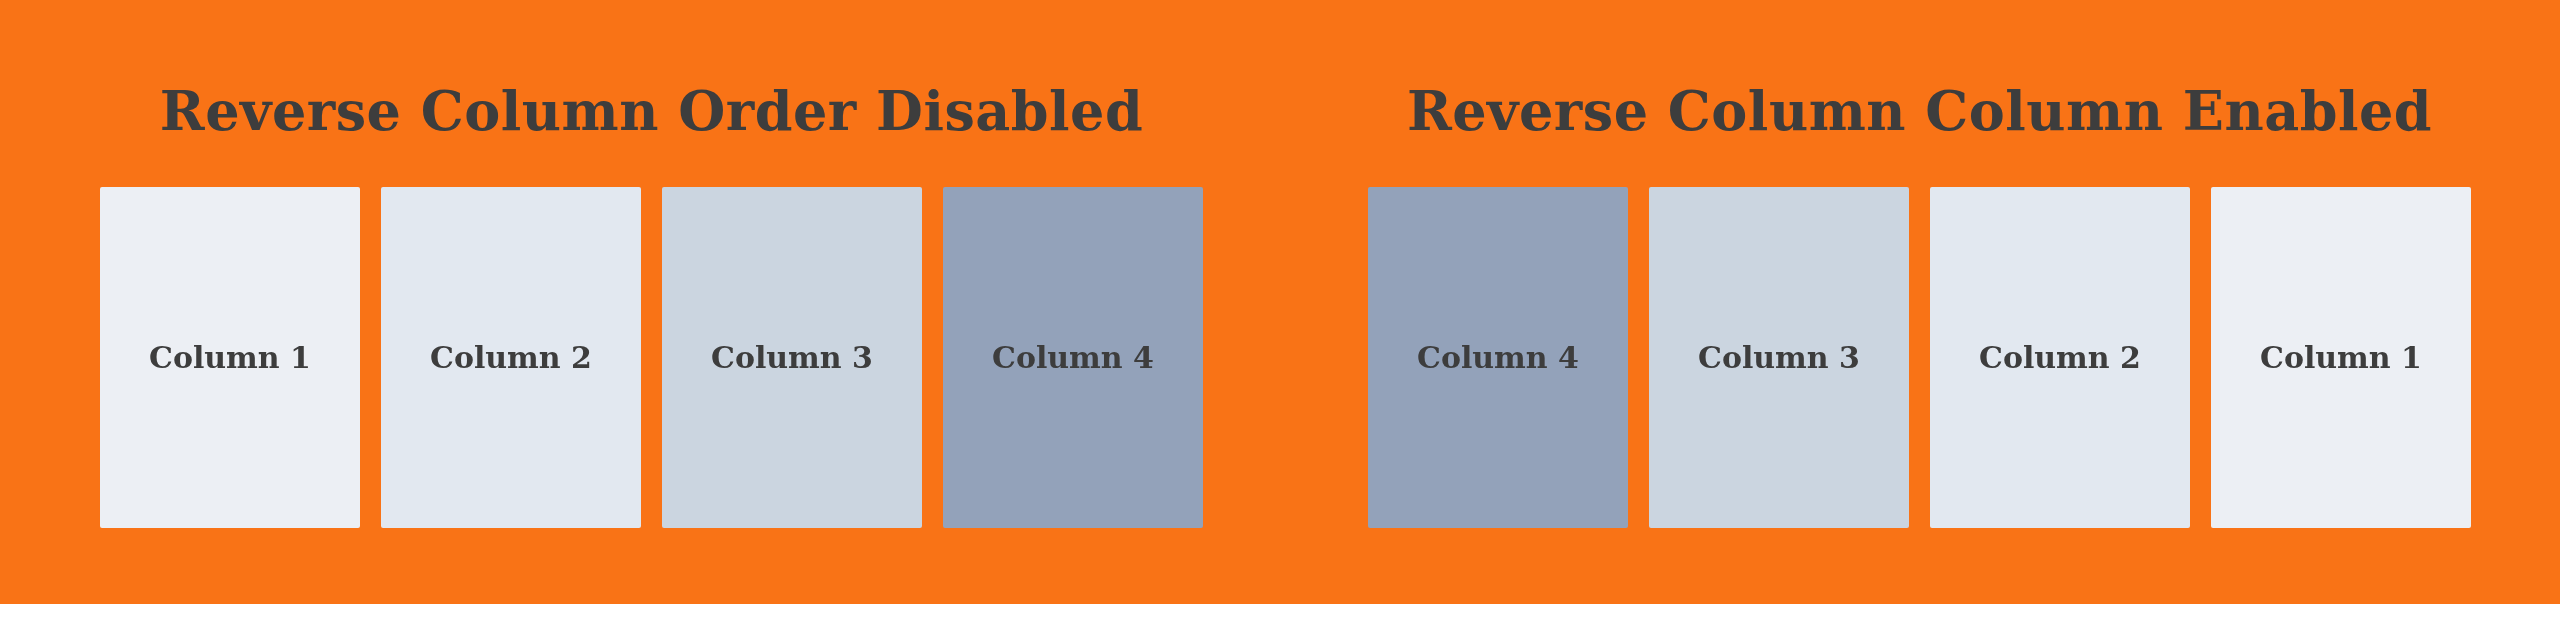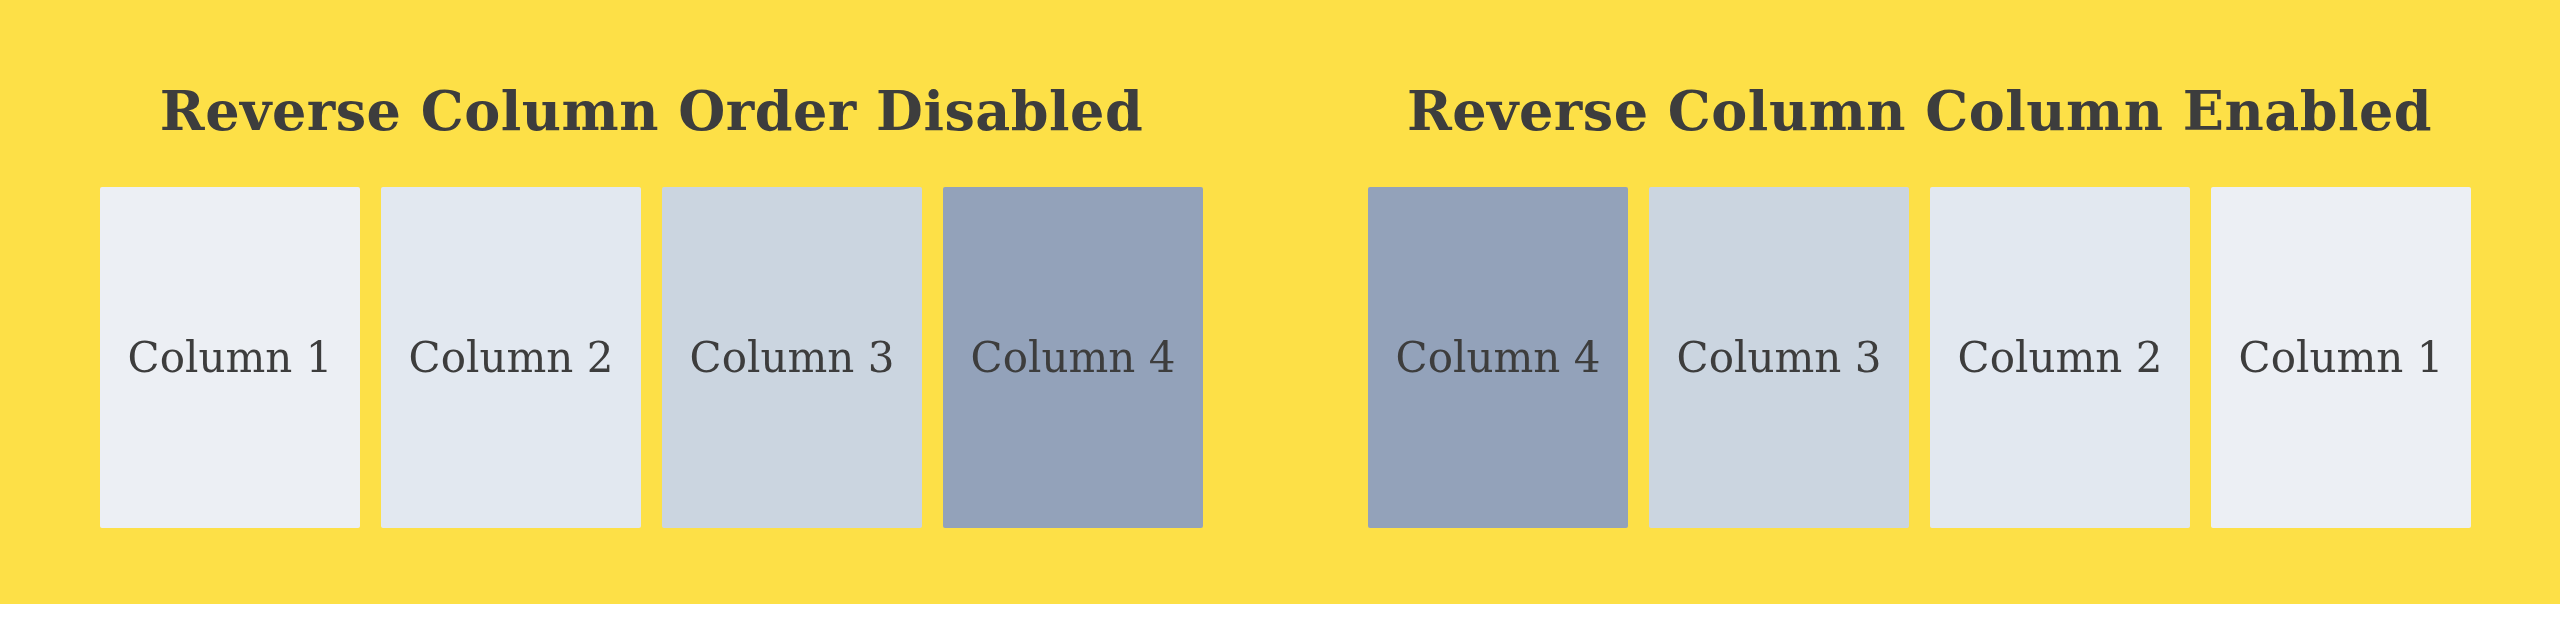--- a/index.html
+++ b/index.html
@@ -10,21 +10,21 @@
     width: 2560px;
     height: 629px;
     background: #ffffff;
     font-family: "DejaVu Serif", "Liberation Serif", serif;
     overflow: hidden;
   }
   .canvas {
     position: relative;
     width: 2560px;
     height: 604px;
-    background: #fde047;
+    background: #f97316;
   }
   .group {
     position: absolute;
     top: 0;
     height: 629px;
   }
   .group-left  { left: 100px;  width: 1103px; }
   .group-right { left: 1368px; width: 1103px; }
   .group-title {
     margin: 0;
@@ -50,22 +50,22 @@
   }
   .column {
     flex: 1 1 0;
     height: 100%;
     display: flex;
     align-items: center;
     justify-content: center;
     border-radius: 2px;
   }
   .column-label {
-    font-size: 42px;
-    font-weight: 400;
+    font-size: 30px;
+    font-weight: 700;
     white-space: nowrap;
   }
 </style>
 </head>
 <body style="background-color: rgb(255, 255, 255); color: rgb(61, 61, 61);">
 
 <div class="canvas">
 
   <section class="group group-left">
     <h2 class="group-title">Reverse Column Order Disabled</h2>

